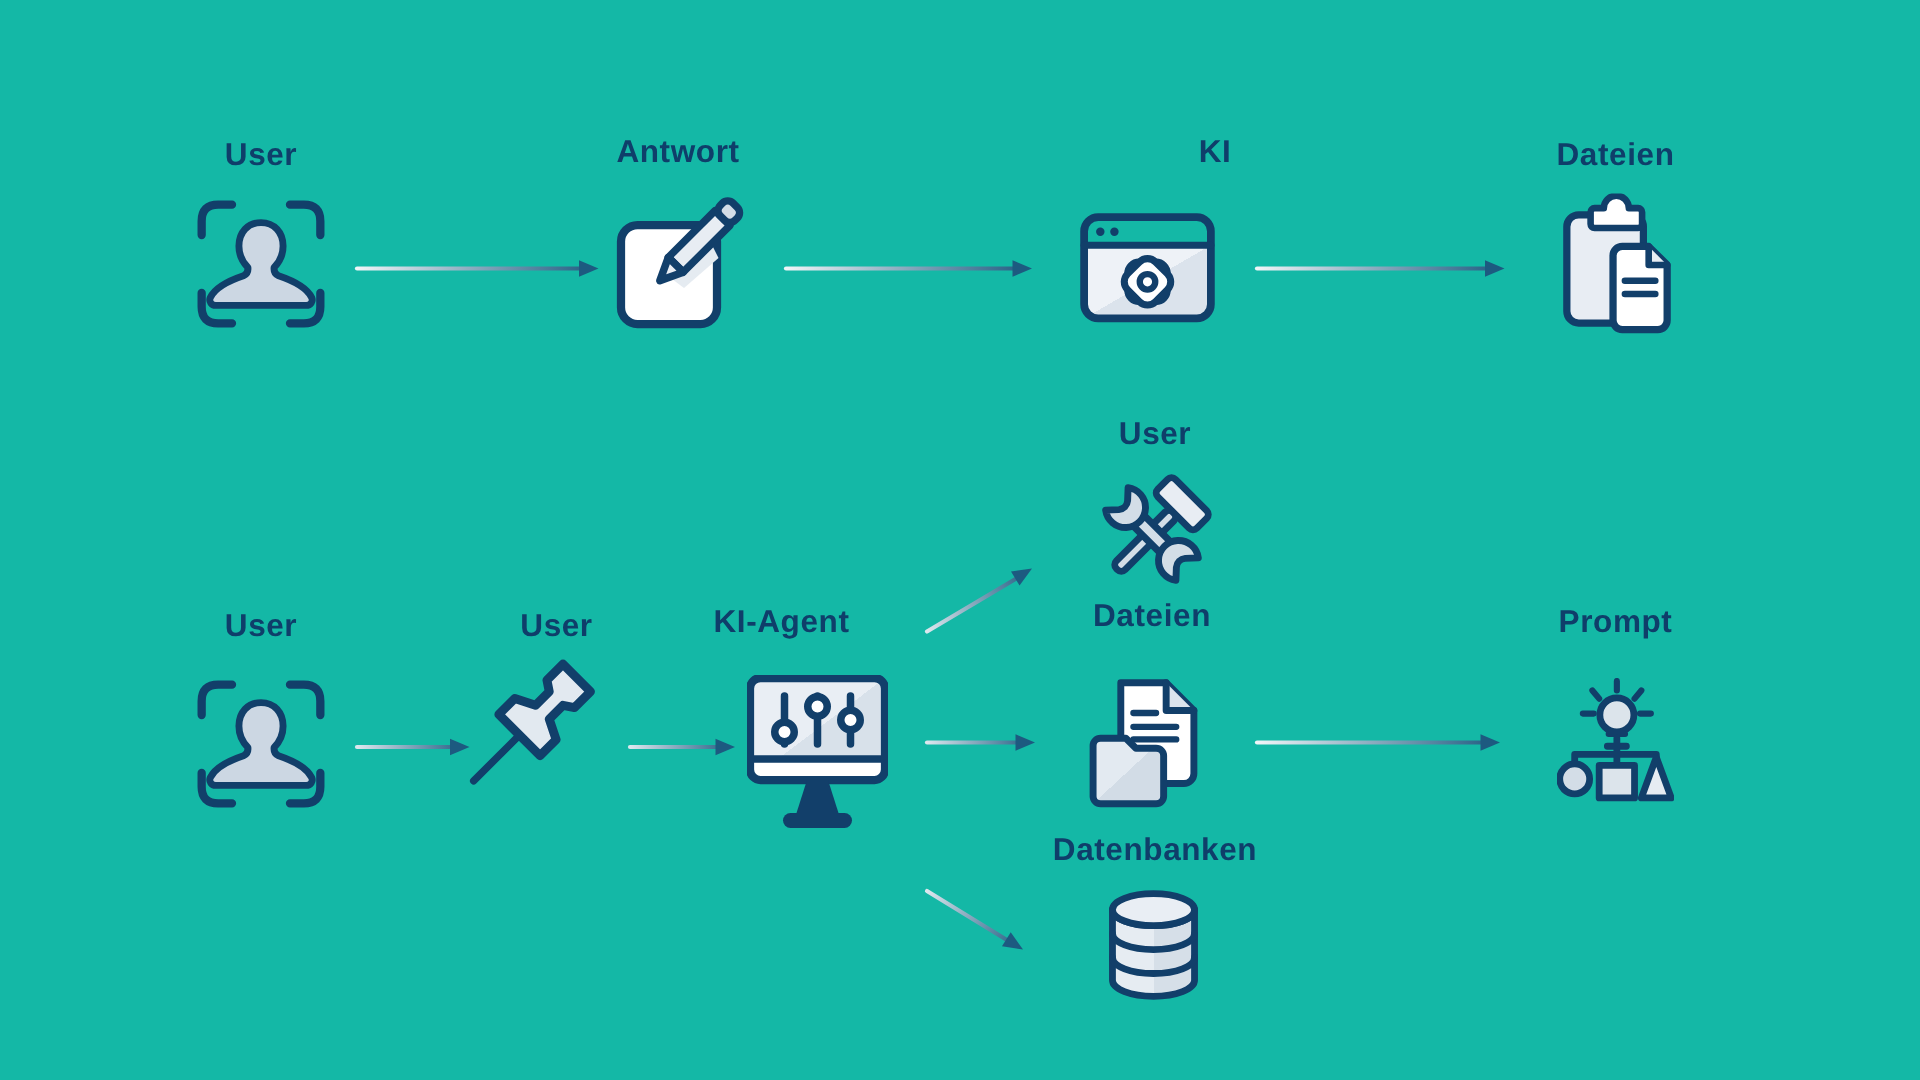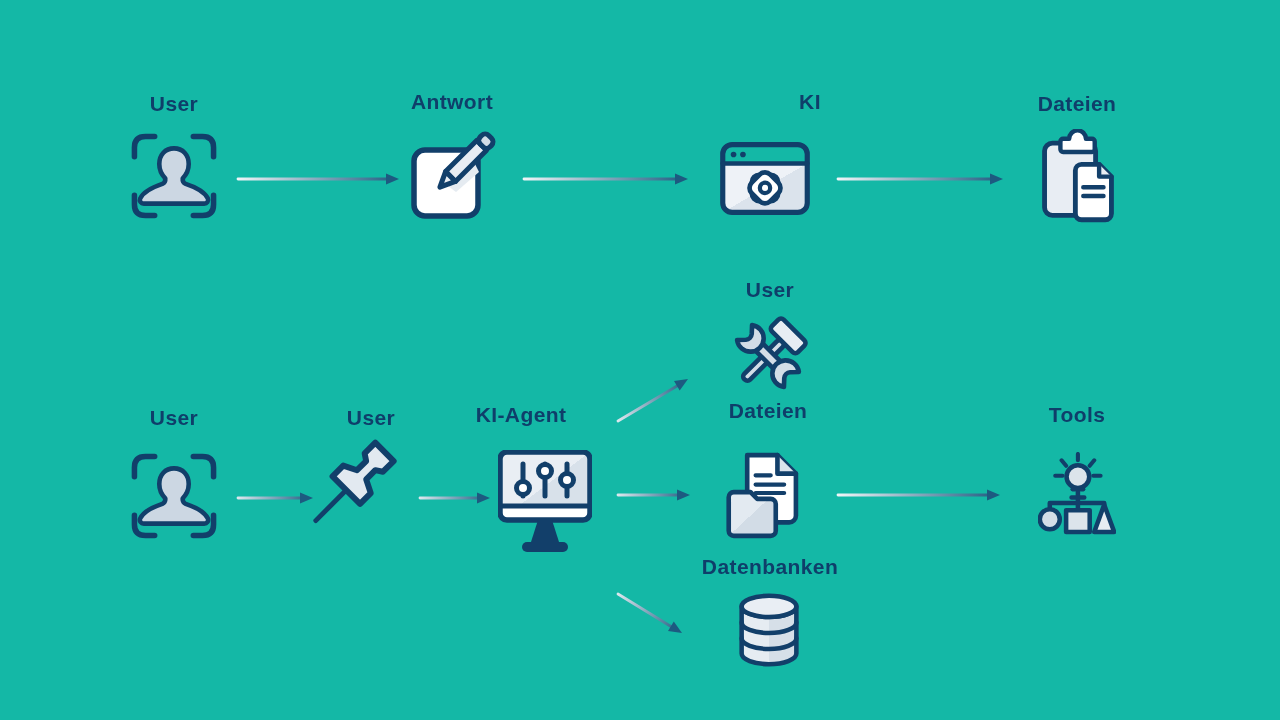--- a/index.html
+++ b/index.html
@@ -21,21 +21,21 @@
   <div class="label" style="left:452px;top:91px">Antwort</div>
   <div class="label" style="left:810px;top:91px">KI</div>
   <div class="label" style="left:1077px;top:93px">Dateien</div>
 
   <div class="label" style="left:770px;top:279px">User</div>
   <div class="label" style="left:174px;top:407px">User</div>
   <div class="label" style="left:371px;top:407px">User</div>
   <div class="label" style="left:521px;top:404px">KI-Agent</div>
   <div class="label" style="left:768px;top:400px">Dateien</div>
   <div class="label" style="left:770px;top:556px">Datenbanken</div>
-  <div class="label" style="left:1077px;top:404px">Tools</div>
+  <div class="label" style="left:1077px;top:404px">Prompt</div>
 
   <svg class="arrows" width="1280" height="720" viewBox="0 0 1280 720">
     <defs>
       <linearGradient id="ag1" gradientUnits="userSpaceOnUse" x1="238" y1="179" x2="399" y2="179">
           <stop offset="0" stop-color="#f0f5f8"></stop>
           <stop offset="1" stop-color="#1d5a80"></stop>
         </linearGradient>
       <linearGradient id="ag2" gradientUnits="userSpaceOnUse" x1="524" y1="179" x2="688" y2="179">
           <stop offset="0" stop-color="#f0f5f8"></stop>
           <stop offset="1" stop-color="#1d5a80"></stop>

